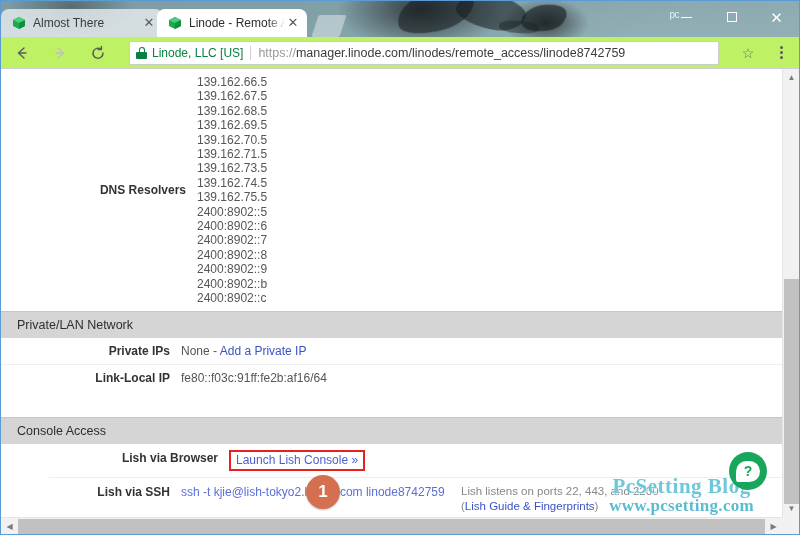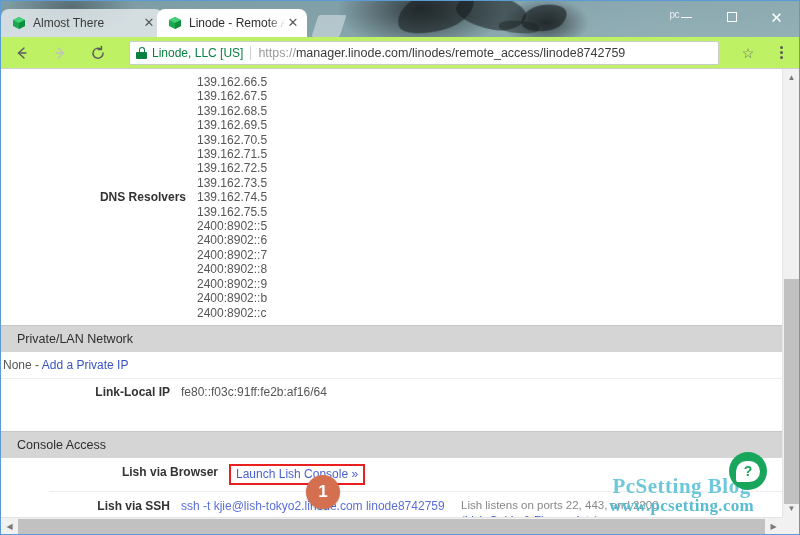--- a/index.html
+++ b/index.html
@@ -479,38 +479,38 @@
         <div class="row noborder" style="padding-top:6px;">
           <div class="rowlabel" style="align-self:center;margin-left:16px;">DNS Resolvers</div>
           <div class="rowvalue">
             <div class="dnslist">
               <div>139.162.66.5</div>
               <div>139.162.67.5</div>
               <div>139.162.68.5</div>
               <div>139.162.69.5</div>
               <div>139.162.70.5</div>
               <div>139.162.71.5</div>
-              <div>139.162.72.5</div>
               <div>139.162.73.5</div>
               <div>139.162.74.5</div>
               <div>139.162.75.5</div>
               <div>2400:8902::5</div>
               <div>2400:8902::6</div>
               <div>2400:8902::7</div>
               <div>2400:8902::8</div>
               <div>2400:8902::9</div>
               <div>2400:8902::b</div>
               <div>2400:8902::c</div>
             </div>
           </div>
         </div>
 
         <div class="section-header">Private/LAN Network</div>
 
         <div class="row">
+          <div class="rowlabel">Private IPs</div>
           <div class="rowvalue"><span>None - </span><a class="link" href="#">Add a Private IP</a></div>
         </div>
 
         <div class="row noborder">
           <div class="rowlabel">Link-Local IP</div>
           <div class="rowvalue">fe80::f03c:91ff:fe2b:af16/64</div>
         </div>
 
         <div class="spacer"></div>
 

